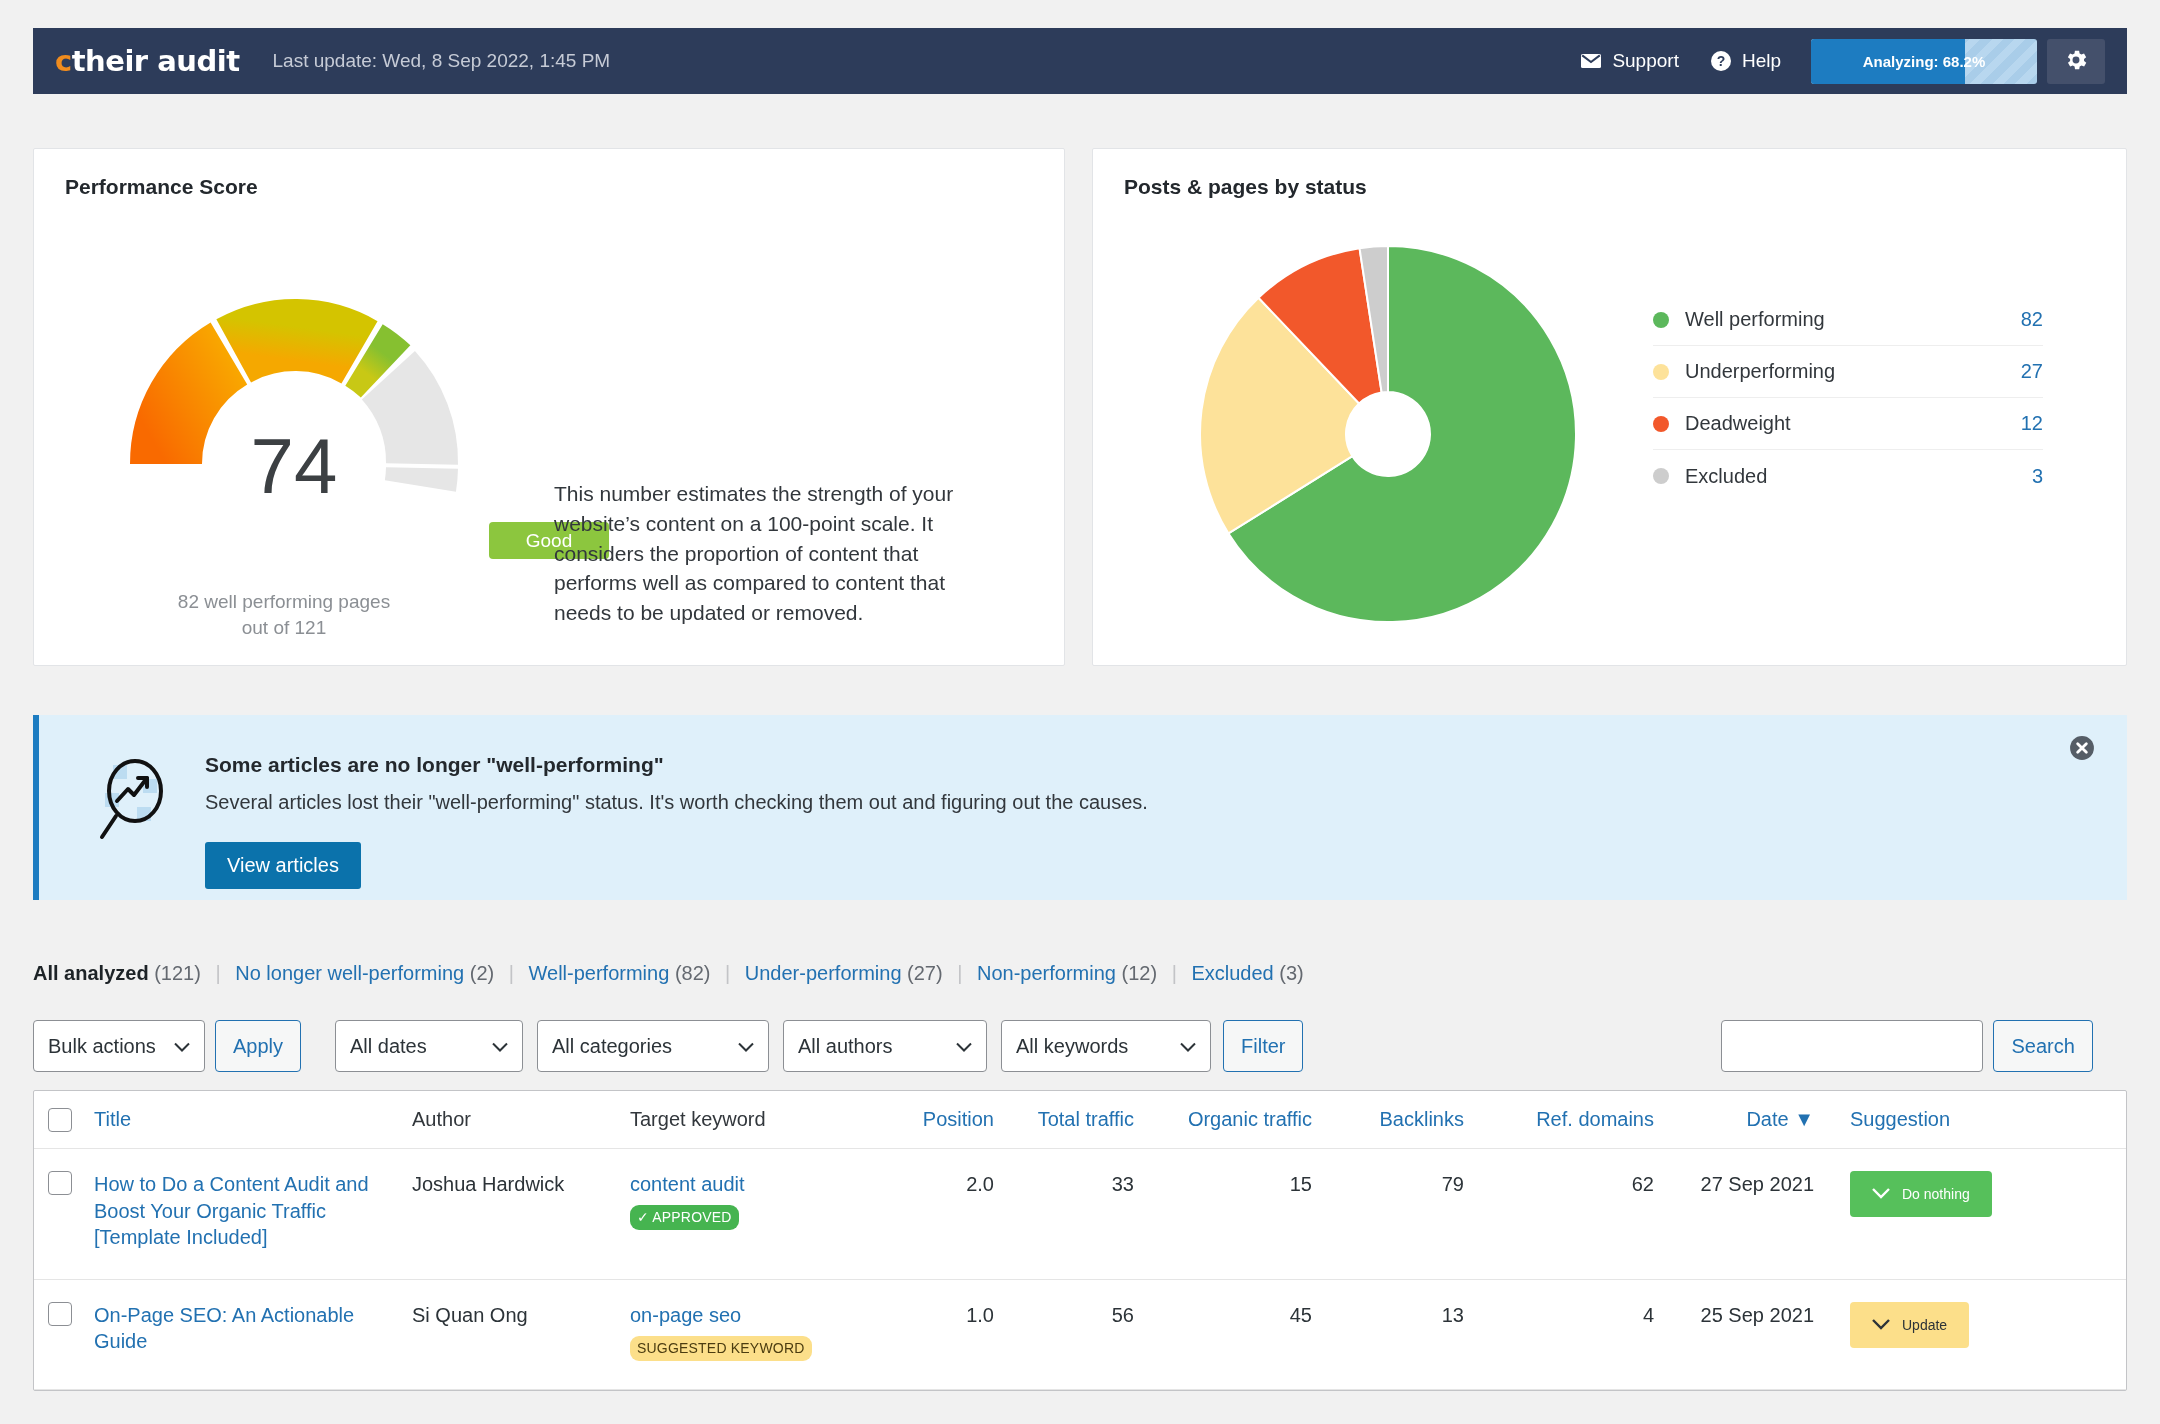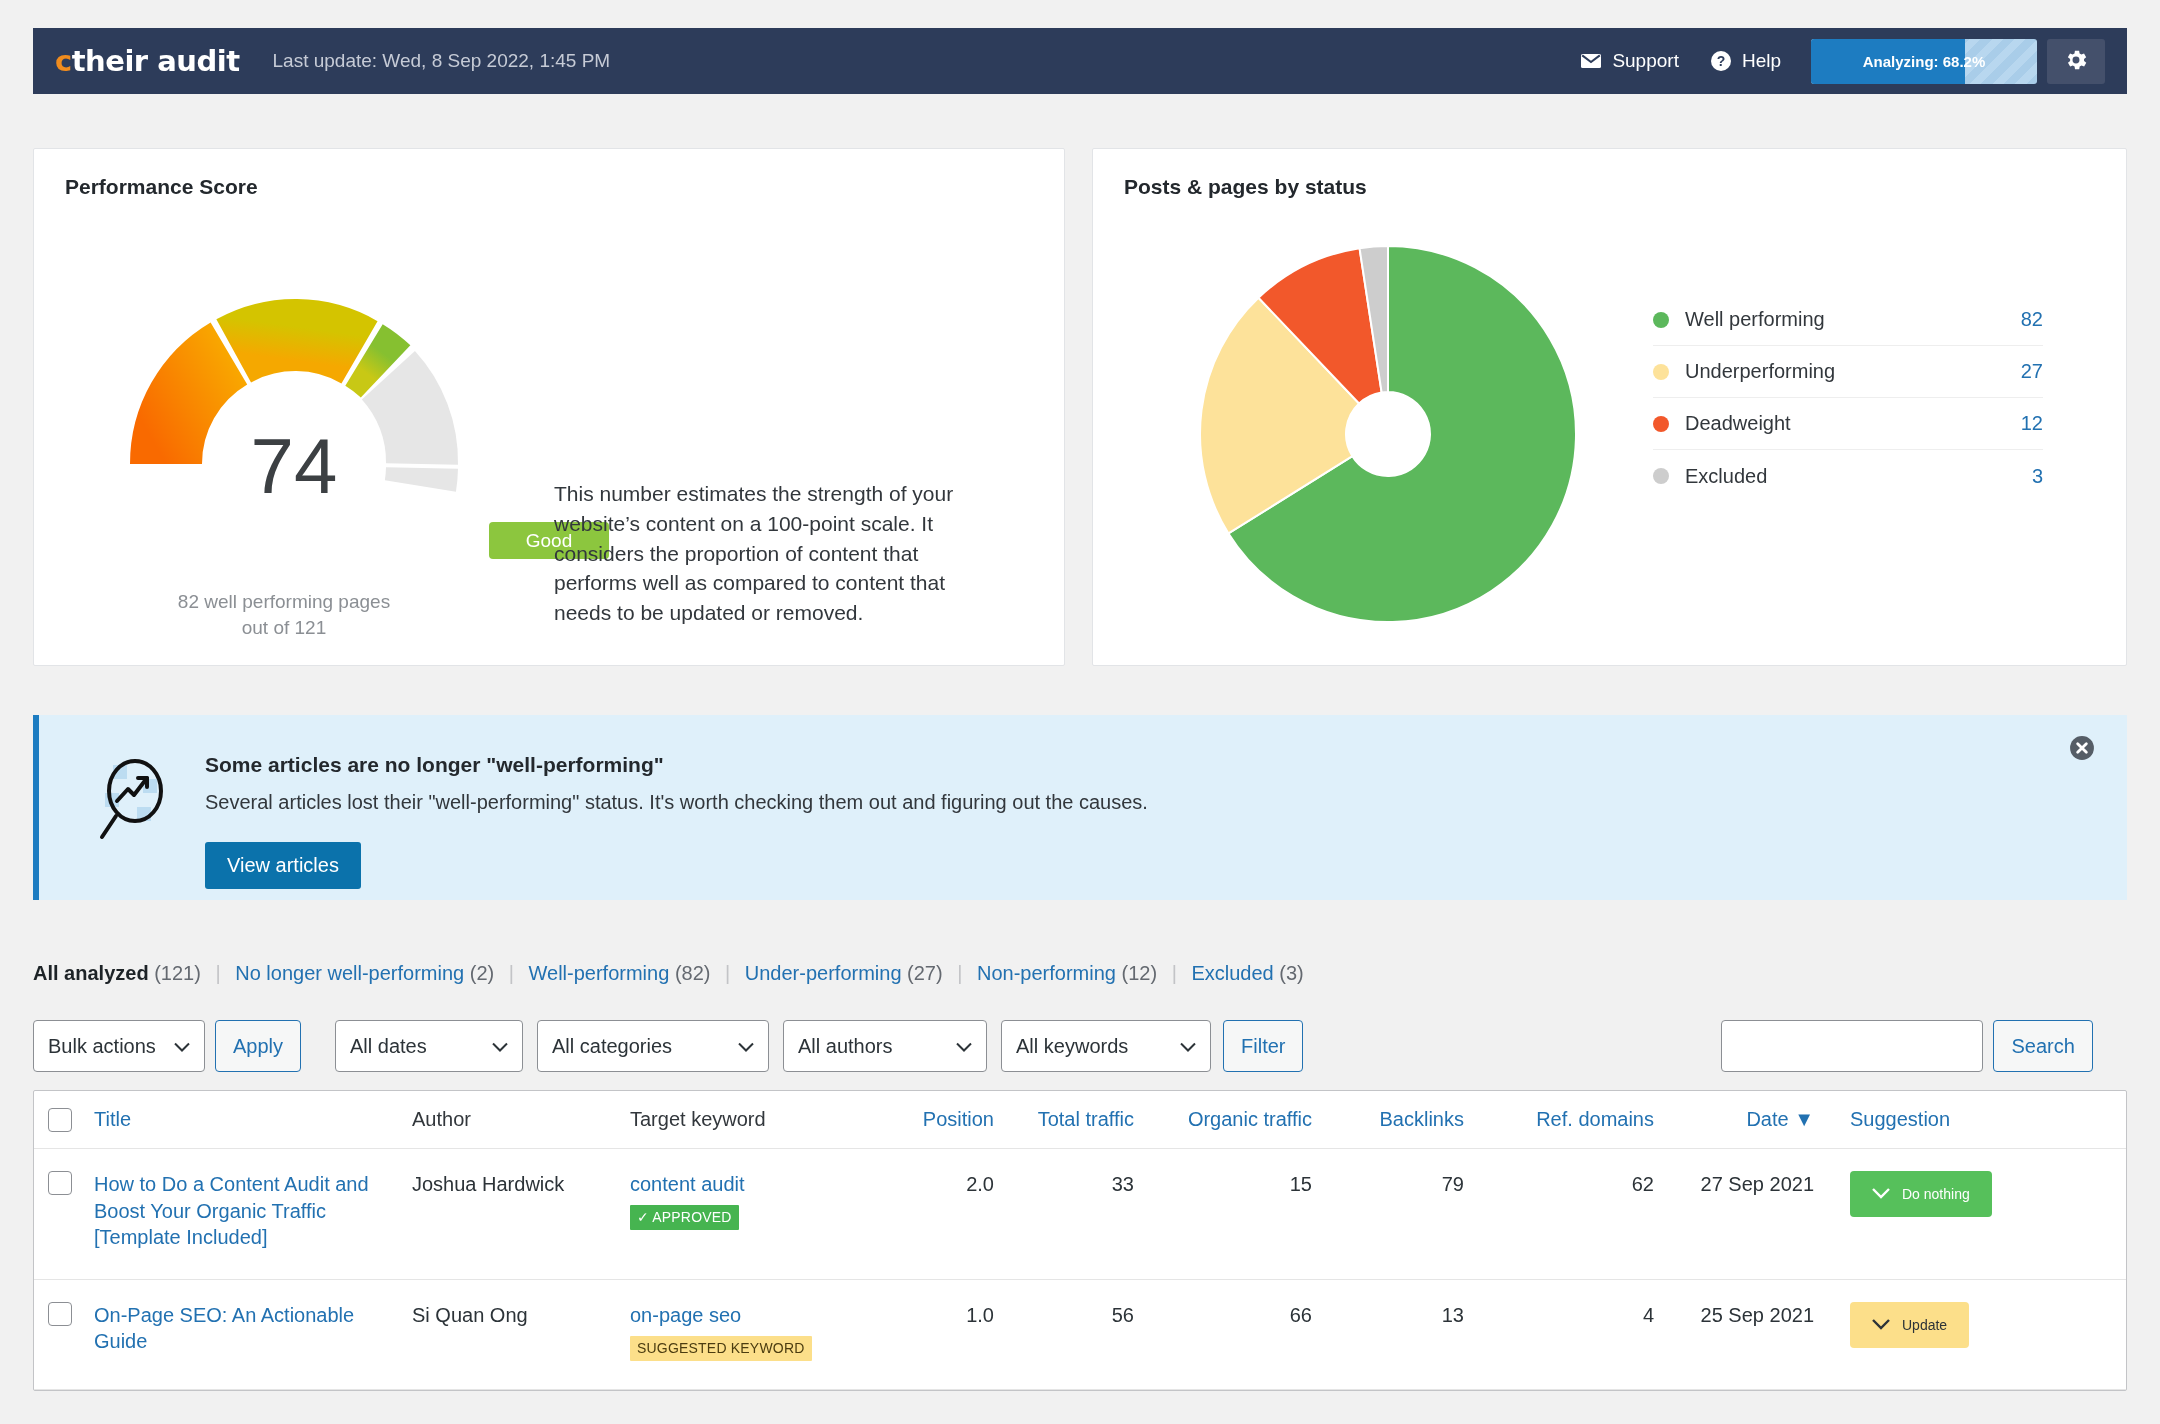--- a/index.html
+++ b/index.html
@@ -118,21 +118,21 @@
   .c-tt { width:140px; flex:0 0 140px; text-align:right; }
   .c-ot { width:178px; flex:0 0 178px; text-align:right; }
   .c-bl { width:152px; flex:0 0 152px; text-align:right; }
   .c-rd { width:190px; flex:0 0 190px; text-align:right; }
   .c-date { width:160px; flex:0 0 160px; text-align:right; }
   .c-sug { flex:1 1 auto; padding-left:28px; }
   .tbody .trow { padding:22px 0 28px 0; }
   .tbody .cell { font-size:20px; color:#2c3338; line-height:1.32; }
   .title-link { color:#2271b1; text-decoration:none; font-size:20px; line-height:1.33; display:block; }
   .kw-link { color:#2271b1; text-decoration:none; font-size:20px; }
-  .badge { display:inline-block; font-size:14px; padding:3px 7px; border-radius:1px; margin-top:8px; letter-spacing:0.2px; }
+  .badge { display:inline-block; font-size:14px; padding:3px 7px; border-radius:9px; margin-top:8px; letter-spacing:0.2px; }
   .badge-approved { background:#46b450; color:#fff; }
   .badge-suggested { background:#fcdf8a; color:#4b3c10; }
   .cb { width:24px; height:24px; border:1px solid #8c8f94; border-radius:4px; background:#fff; display:block; }
   .sug-btn {
     display:inline-flex; align-items:center; gap:12px; border:none; border-radius:4px;
     height:46px; padding:0 22px; font-size:14px; cursor:pointer; font-family:"Liberation Sans", sans-serif;
   }
   .sug-green { background:#56c05b; color:#fff; }
   .sug-yellow { background:#fcdf8a; color:#2c3338; }
 </style>
@@ -391,21 +391,21 @@
       <div class="cell c-title">
           <a class="title-link" href="#">On-Page SEO: An Actionable Guide</a>
         </div>
       <div class="cell c-author">Si Quan Ong</div>
       <div class="cell c-kw">
         <a class="kw-link" href="#">on-page seo</a>
         <div><span class="badge badge-suggested">SUGGESTED KEYWORD</span></div>
       </div>
       <div class="cell c-pos">1.0</div>
       <div class="cell c-tt">56</div>
-      <div class="cell c-ot">66</div>
+      <div class="cell c-ot">45</div>
       <div class="cell c-bl">13</div>
       <div class="cell c-rd">4</div>
       <div class="cell c-date">25 Sep 2021</div>
       <div class="cell c-sug">
         <button class="sug-btn sug-yellow">
           <span><svg width="18" height="11" viewBox="0 0 18 11">
                 <path d="M1 1 L9 9 L17 1" stroke="#2c3338" stroke-width="2.4" fill="none"></path>
               </svg></span>
           <span>Update</span>
         </button>

